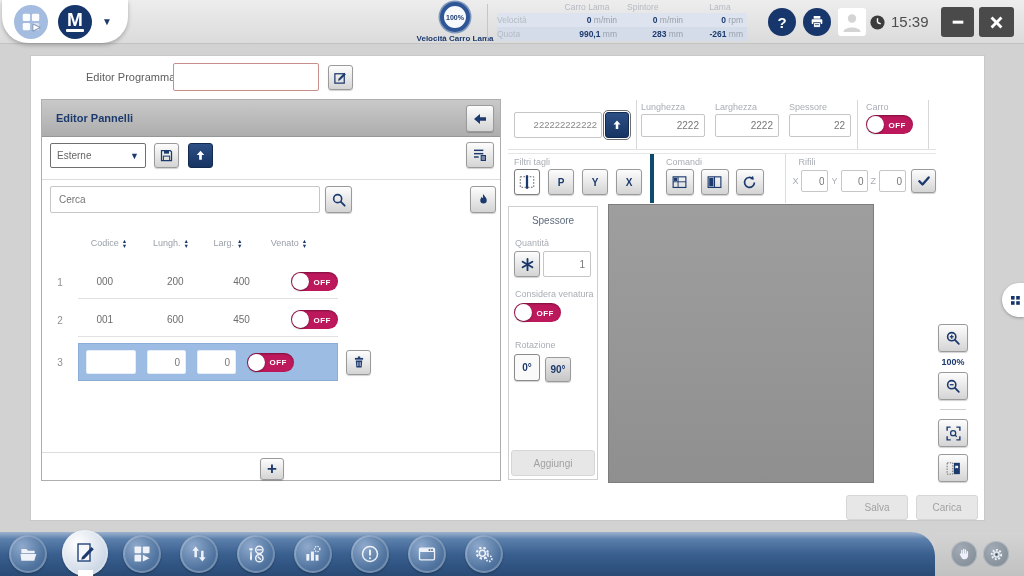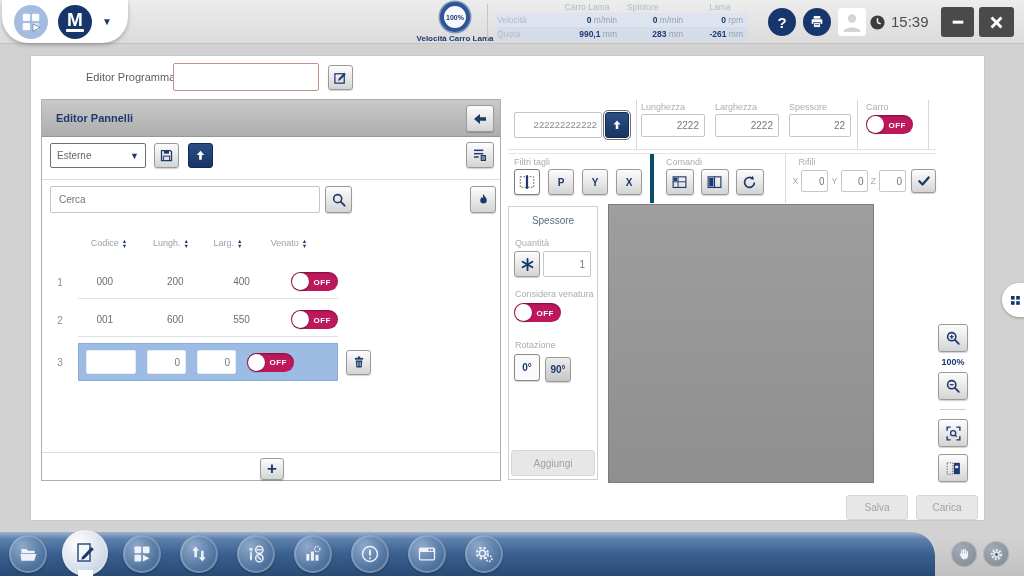--- a/index.html
+++ b/index.html
@@ -234,21 +234,21 @@
             <span class="tlabel">OFF</span>
           </span>
       </div>
     </div>
 
     <div class="lp-row" style="top:202px;height:36px;">
       <span class="row-num">2</span>
       <div class="row-card">
         <span class="cell">001</span>
         <span class="cell">600</span>
-        <span class="cell" style="width:52px;">550</span>
+        <span class="cell" style="width:52px;">450</span>
         <span class="toggle" style="margin-left:10px;">
             <span class="knob"></span>
             <span class="tlabel">OFF</span>
           </span>
       </div>
     </div>
 
     <div class="lp-row" style="top:243px;height:38px;">
       <span class="row-num">3</span>
       <div class="row-card" style="background:#9cbce4;border:1px solid #8aadd8;height:38px;gap:11px;padding-left:7px;width:260px;">

